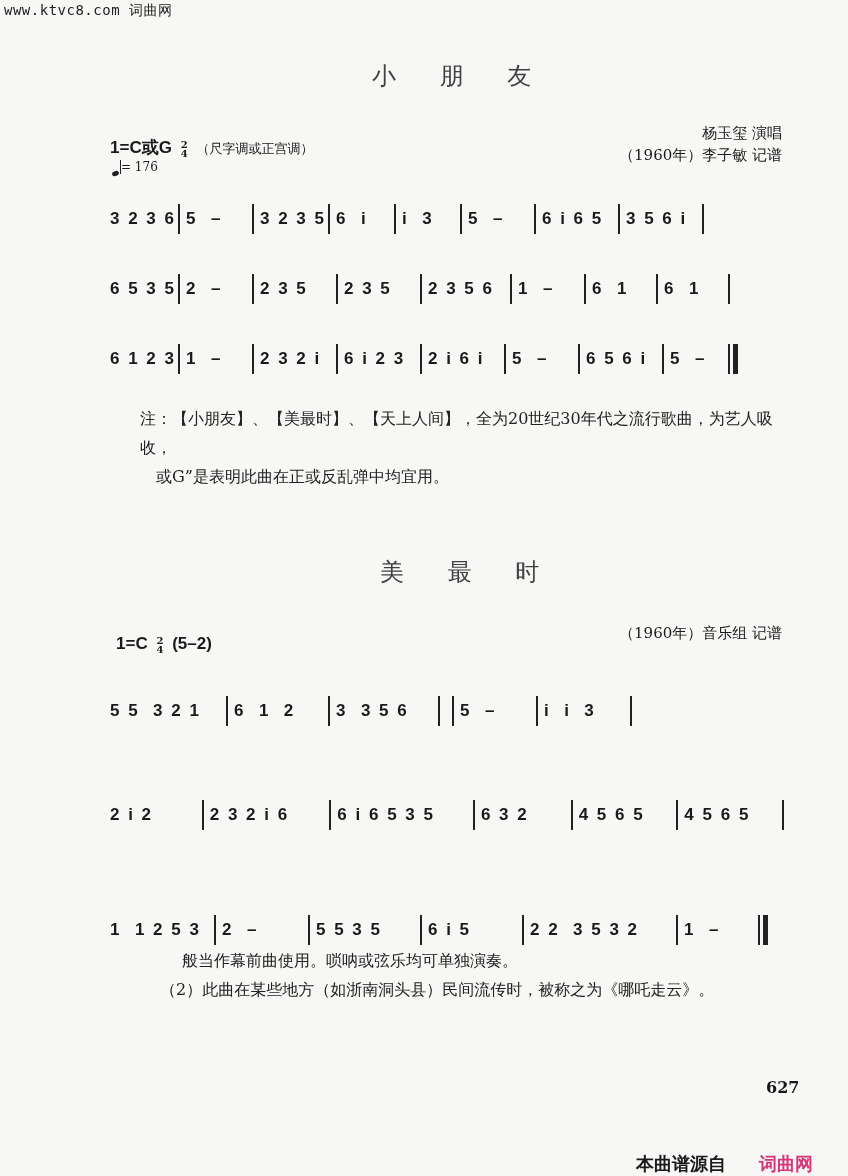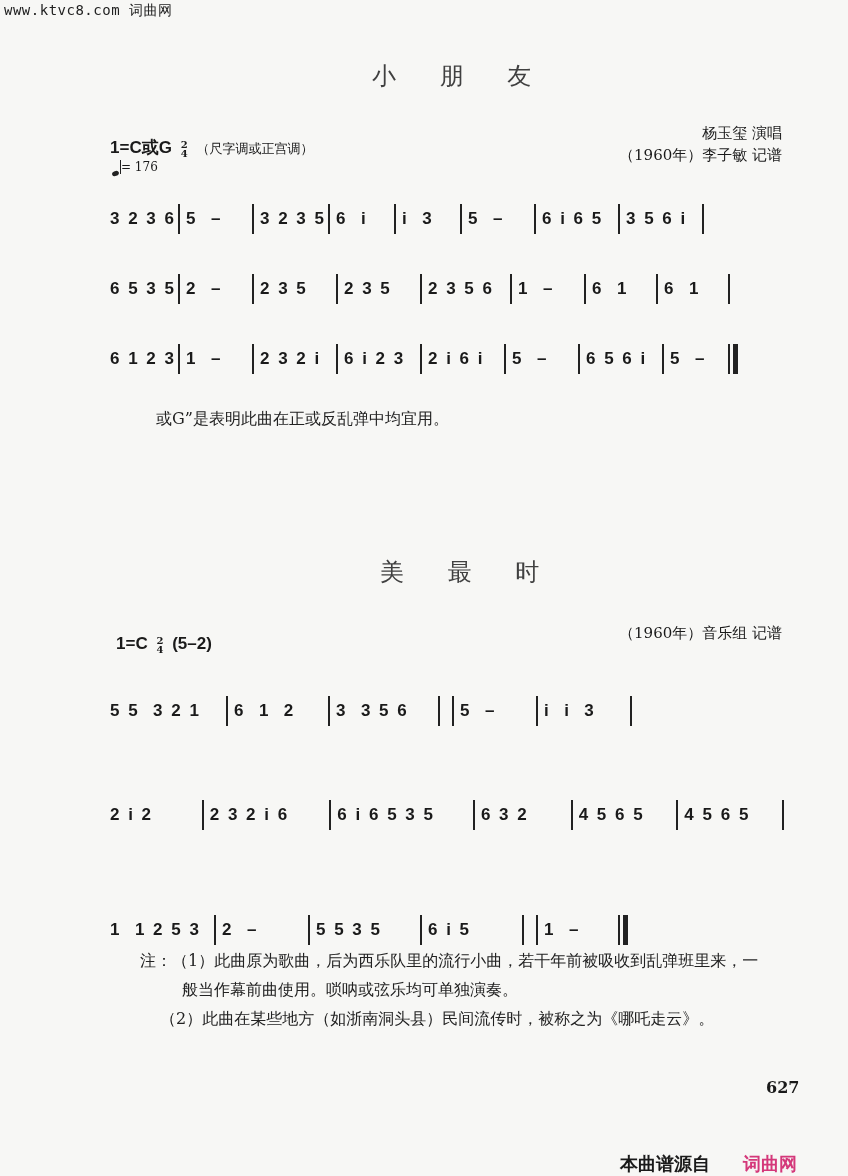--- a/index.html
+++ b/index.html
@@ -96,20 +96,21 @@
   <span class="measure note-text" style="width:60px">1  –</span><span class="bar"></span>
   <span class="measure note-text" style="width:70px">2 3 2 i</span><span class="bar"></span>
   <span class="measure note-text" style="width:70px">6 i 2 3</span><span class="bar"></span>
   <span class="measure note-text" style="width:70px">2 i 6 i</span><span class="bar"></span>
   <span class="measure note-text" style="width:60px">5  –</span><span class="bar"></span>
   <span class="measure note-text" style="width:70px">6 5 6 i</span><span class="bar"></span>
   <span class="measure note-text" style="width:44px">5  –</span><span class="dbar"></span><span class="dbar-thick"></span>
 </div>
 
 <div class="abs notes" style="left:140px; top:404px; width:660px;">
+  <div><span>注：</span><span>【小朋友】、【美最时】、【天上人间】，全为20世纪30年代之流行歌曲，为艺人吸收，</span></div>
   <div class="indent" style="padding-left:0;margin-left:16px;">或G”是表明此曲在正或反乱弹中均宜用。</div>
 </div>
 
 <div class="abs title" style="left:380px; top:556px;">美 最 时</div>
 
 <div class="abs credit" style="right:66px; top:622px;">（1960年）音乐组 记谱</div>
 
 <div class="abs meta" style="left:116px; top:634px;">
   <b>1=C</b>
   <span class="frac">
@@ -135,27 +136,26 @@
   <span class="measure note-text" style="width:84px">6 3 2</span><span class="bar"></span>
   <span class="measure note-text" style="width:92px">4 5 6 5</span><span class="bar"></span>
   <span class="measure note-text" style="width:92px">4 5 6 5</span><span class="bar"></span>
 </div>
 
 <div class="abs staff-line" style="top:888px;margin-top:27px;">
   <span class="measure note-text" style="width:98px">1  1 2 5 3</span><span class="bar"></span>
   <span class="measure note-text" style="width:80px">2  –</span><span class="bar"></span>
   <span class="measure note-text" style="width:98px">5 5 3 5</span><span class="bar"></span>
   <span class="measure note-text" style="width:88px">6 i 5</span><span class="bar"></span>
-  <span class="bar"></span>
+  <span class="measure note-text" style="width:140px">2 2  3 5 3 2</span><span class="bar"></span>
   <span class="measure note-text" style="width:60px">1  –</span><span class="dbar"></span><span class="dbar-thick"></span>
 </div>
 
 <div class="abs notes" style="left:140px; top:946px; width:660px;">
-  <div><span>注：</span><span>（1）此曲原为歌曲，后为西乐队里的流行小曲，若干年前被吸收到乱弹班里来，一</span></div>
   <div class="indent">般当作幕前曲使用。唢呐或弦乐均可单独演奏。</div>
   <div style="padding-left:20px;">（2）此曲在某些地方（如浙南洞头县）民间流传时，被称之为《哪吒走云》。</div>
 </div>
 
 <div class="abs page-num" style="left:766px; top:1078px;">627</div>
-<div class="abs" style="left:620px; top:1152px;">
+<div class="abs" style="left:636px; top:1152px;">
   <span class="source-label">本曲谱源自</span>
   <span class="source-brand" style="margin-left:28px;">词曲网</span>
 </div>
 
 </body></html>

